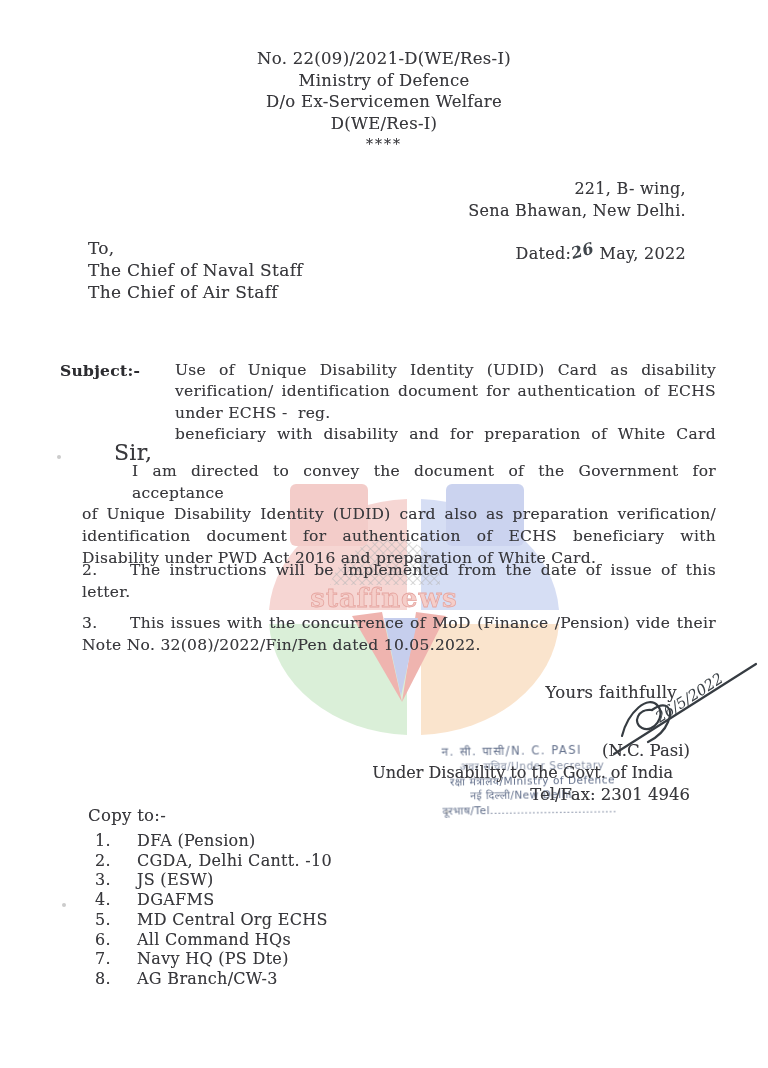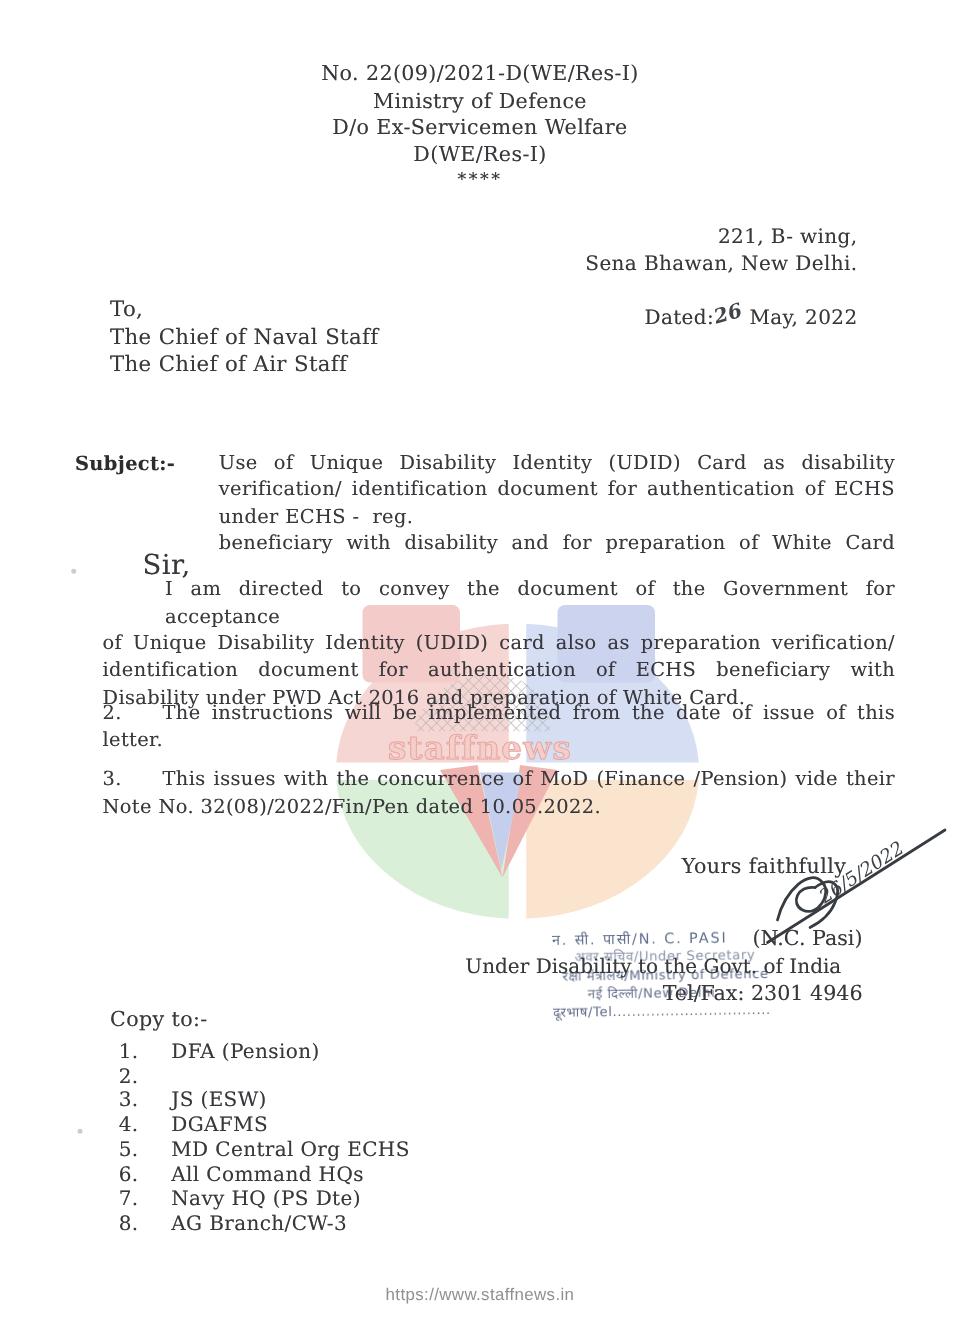--- a/index.html
+++ b/index.html
@@ -181,20 +181,21 @@
   <div class="telfax doc-line">Tel/Fax: 2301 4946</div>
 
   <div class="copy-label doc-line">Copy to:-</div>
   <div class="copy-list">
     <div class="copy-item">
         <span class="cnum doc-line">1.</span>
         <span class="doc-line">DFA (Pension)</span>
       </div>
     <div class="copy-item">
         <span class="cnum doc-line">2.</span>
+        <span class="doc-line">CGDA, Delhi Cantt. -10</span>
       </div>
     <div class="copy-item">
         <span class="cnum doc-line">3.</span>
         <span class="doc-line">JS (ESW)</span>
       </div>
     <div class="copy-item">
         <span class="cnum doc-line">4.</span>
         <span class="doc-line">DGAFMS</span>
       </div>
     <div class="copy-item">
@@ -212,15 +213,14 @@
     <div class="copy-item">
         <span class="cnum doc-line">8.</span>
         <span class="doc-line">AG Branch/CW-3</span>
       </div>
   </div>
 
   <div class="speck" style="left:445px;top:810px;"></div>
   <div class="speck" style="left:62px;top:903px;"></div>
   <div class="speck" style="left:57px;top:455px;"></div>
 
-  <div class="footer">https://www.staffnews.in</div>
 
 </div>
 
 </body></html>

